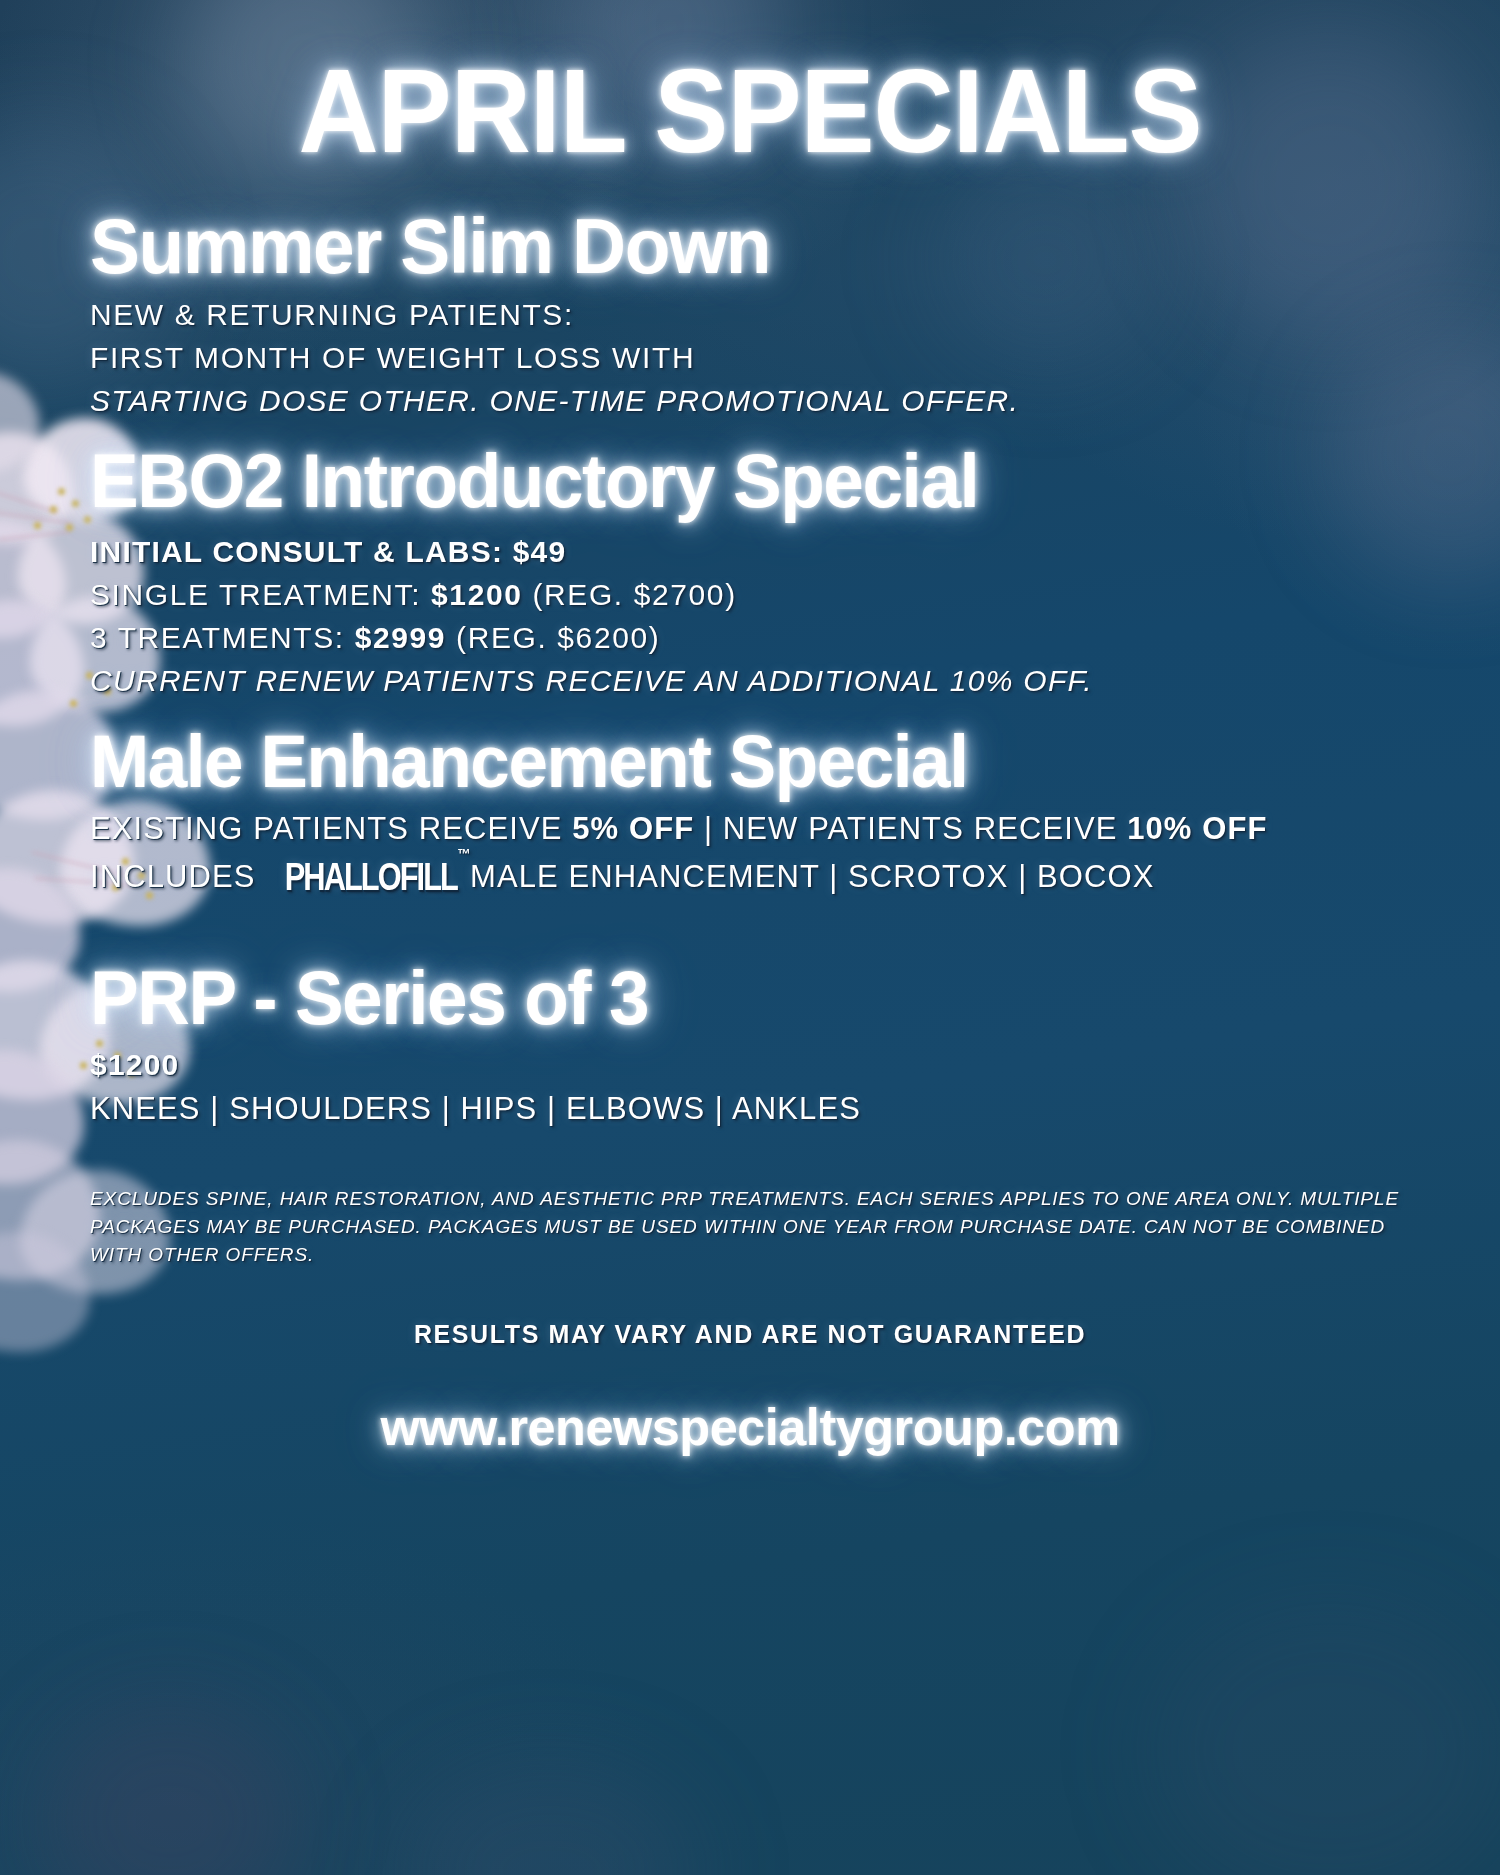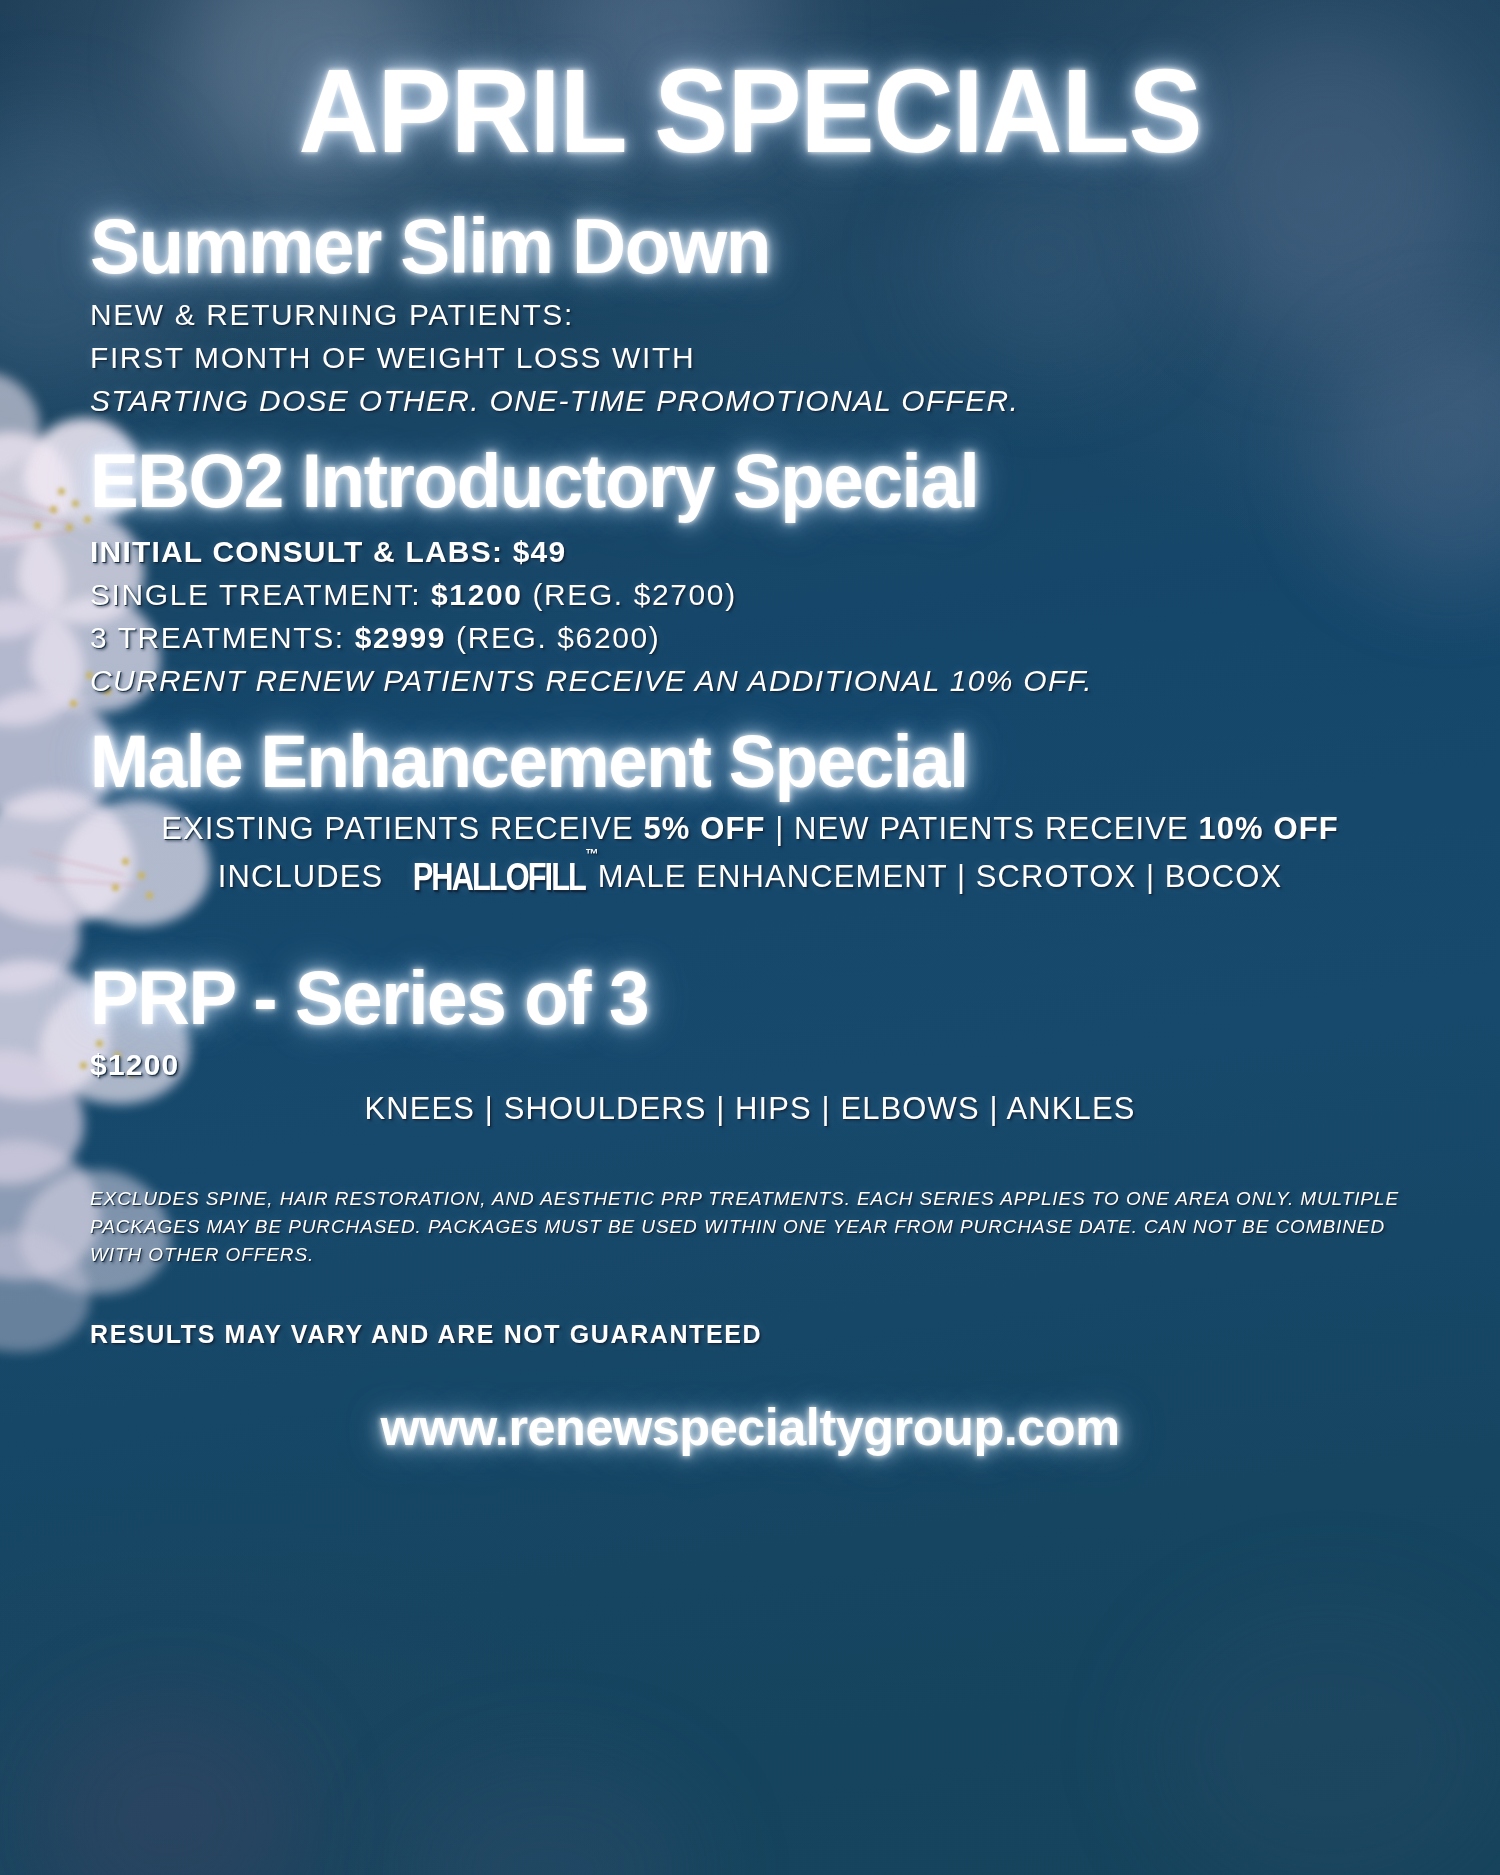--- a/index.html
+++ b/index.html
@@ -119,21 +119,21 @@
     white-space: nowrap;
   }
   .line.b { font-weight: 700; letter-spacing: 1.2px; }
   .line.i { font-style: italic; letter-spacing: 1.3px; }
   .line b { font-weight: 700; }
   .line .reg { font-weight: 400; }
 
   .sec-body { margin-top: 6px; }
   .sec-body--tight { margin-top: 10px; }
 
-  .wide { font-size: 31px; letter-spacing: 1.1px; text-align: center; }
+  .wide { font-size: 31px; letter-spacing: 1.1px; }
 
   
   .phallofill {
     display: inline-block;
     position: relative;
     font-weight: 700;
     font-size: 35px;
     letter-spacing: -2.2px;
     transform: scaleX(0.88) scaleY(1.12);
     transform-origin: center;
@@ -153,20 +153,21 @@
   .finеprint, .fineprint {
     font-size: 19px;
     font-style: italic;
     line-height: 1.46;
     letter-spacing: 0.9px;
     margin-top: 54px;
     max-width: 1320px;
   }
 
   .results {
+    text-align: center;
     font-size: 25px;
     font-weight: 700;
     letter-spacing: 1.6px;
     margin-top: 52px;
   }
 
   .url {
     text-align: center;
     font-size: 52px;
     font-weight: 700;

